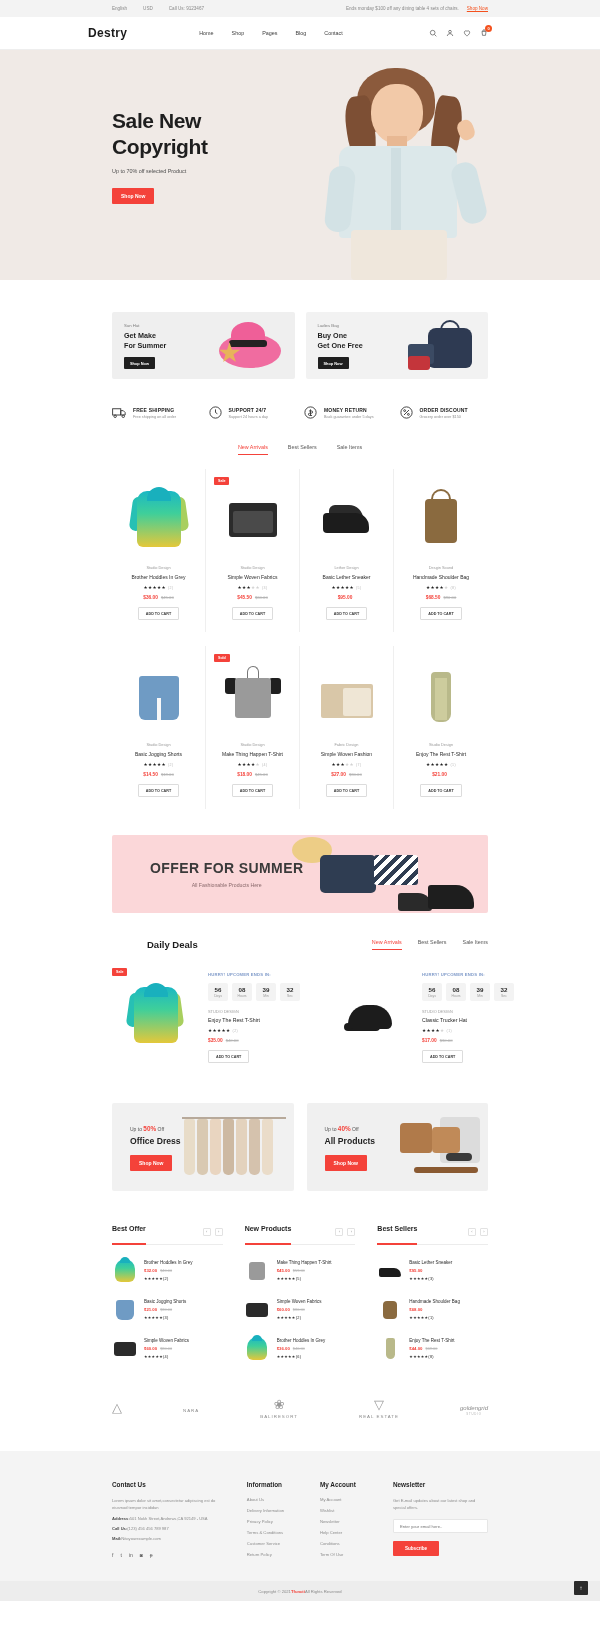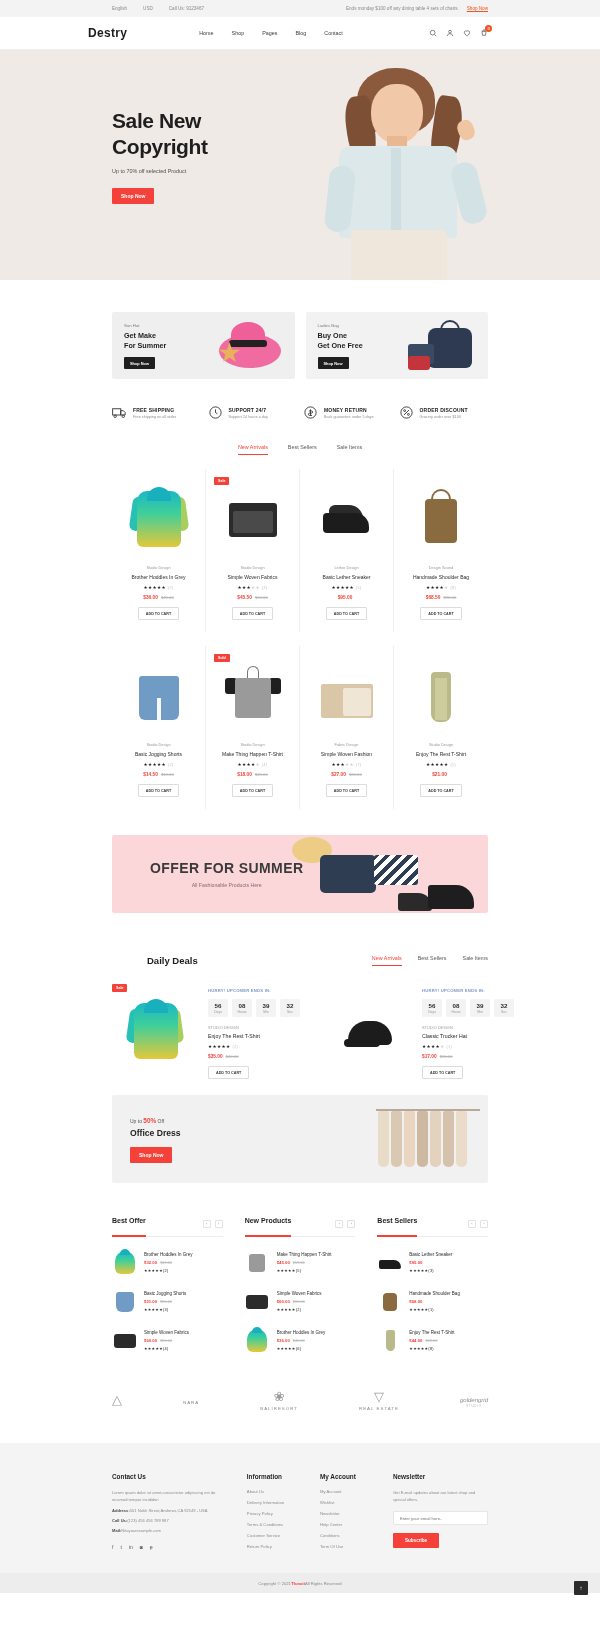--- a/index.html
+++ b/index.html
@@ -168,41 +168,41 @@
   .offer-s { font-size: 5.2px; color: #8a6a6c; margin-top: 6px; text-align: center; }
   .offer-art { position: absolute; right: 0; top: 0; bottom: 0; width: 210px; }
   .clutch { position:absolute; left:42px; top:20px; width:56px; height:38px; background:#2f3d52; border-radius:5px; }
   .pouch { position:absolute; left:96px; top:20px; width:44px; height:30px;
     background: repeating-linear-gradient(135deg,#2f3d52 0 4px,#ffffff 4px 8px); border-radius:3px; }
   .heel { position:absolute; right:14px; bottom:4px; width:46px; height:24px; background:#1e1e1e; border-radius:3px 18px 3px 3px; }
   .heel2 { position:absolute; right:56px; bottom:2px; width:34px; height:18px; background:#2a2a2a; border-radius:3px 14px 3px 3px; }
   .flowers { position:absolute; left:14px; top:2px; width:40px; height:26px; background:#e8c96a; border-radius:50%; opacity:.75; }
 
   
-  .dd-head { display: flex; align-items: flex-end; margin-top: 42px; padding-left: 35px; }
+  .dd-head { display: flex; align-items: flex-end; margin-top: 26px; padding-left: 35px; }
   .dd-title { font-size: 9.5px; font-weight: 700; color: #1d1d1d; }
   .dd-tabs { margin-left: auto; display: flex; gap: 16px; }
   .deals { display: flex; gap: 26px; margin-top: 18px; }
   .deal { flex: 1; display: flex; gap: 10px; position: relative; }
   .deal-img { width: 86px; height: 92px; display: flex; align-items: center; justify-content: center; position: relative; }
   .deal-body { flex: 1; padding-top: 4px; }
   .deal-hurry { font-size: 4.2px; color: #7f9ac9; font-weight: 700; letter-spacing: .2px; }
   .timer { display: flex; gap: 4px; margin-top: 6px; }
   .tcell {
     width: 20px; background: #f3f3f3; border-radius: 2px; padding: 3px 0;
     text-align: center;
   }
   .tnum { font-size: 6.2px; font-weight: 700; color: #2b2b2b; }
   .tlab { font-size: 3.4px; color: #9a9a9a; margin-top: 1px; }
   .deal-brand { font-size: 3.9px; color: #a0a0a0; margin-top: 8px; }
   .deal-name { font-size: 5.2px; color: #262626; margin-top: 3px; }
   .deal-left { text-align: left; }
 
   
-  .offers2 { display: flex; gap: 13px; margin-top: 16px; }
+  .offers2 { display: flex; gap: 13px; margin-top: 40px; }
   .o2 {
     flex: 1; height: 88px; border-radius: 2px; position: relative; overflow: hidden;
     padding: 22px 0 0 18px;
   }
   .o2.a { background: #f1f1f1; }
   .o2.b { background: #f0f0f0; }
   .o2-kick { font-size: 5px; color: #555; }
   .o2-kick b { color: #f4423a; font-weight: 700; font-size: 6.4px; }
   .o2-title { font-size: 8.6px; font-weight: 700; color: #1f1f1f; margin-top: 4px; }
   .o2-btn { margin-top: 9px; }
@@ -658,20 +658,32 @@
           <div class="rail"></div>
           <div class="cloth" style="left:6px;background:#e8dcc8;"></div>
           <div class="cloth" style="left:19px;background:#d9c9b2;"></div>
           <div class="cloth" style="left:32px;background:#e9d5c0;"></div>
           <div class="cloth" style="left:45px;background:#cdb9a2;"></div>
           <div class="cloth" style="left:58px;background:#e3d2bd;"></div>
           <div class="cloth" style="left:71px;background:#d5c2ad;"></div>
           <div class="cloth" style="left:84px;background:#eadcc9;"></div>
         </div>
       </div>
+      <div class="o2 b">
+        <div class="o2-kick"><span>Up to </span><b>40%</b><span> Off</span></div>
+        <div class="o2-title">All Products</div>
+        <button class="btn-red o2-btn">Shop Now</button>
+        <div class="rack">
+          <div class="case"></div>
+            <div class="boot"></div>
+            <div class="boot2"></div>
+            <div class="belt"></div>
+            <div class="glasses"></div>
+        </div>
+      </div>
     </div>
 
     <div class="cols3">
 
       <div class="col">
         <div class="col-head">
           <div class="col-title">Best Offer</div>
           <div class="col-arrows">
             <span class="arrow">‹</span>
             <span class="arrow">›</span>

